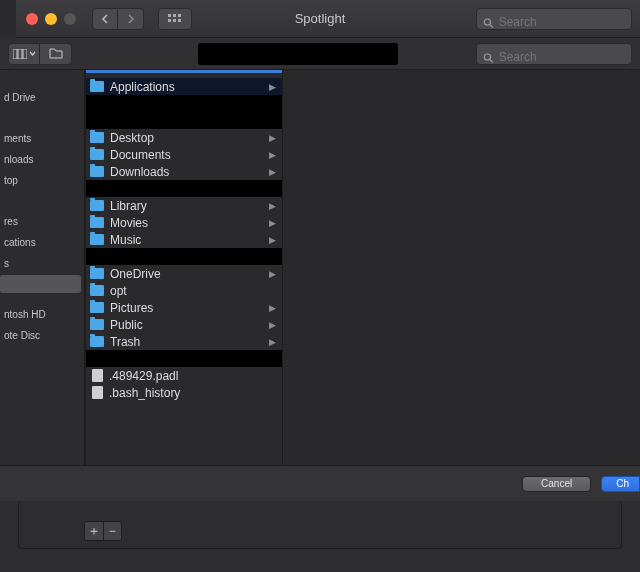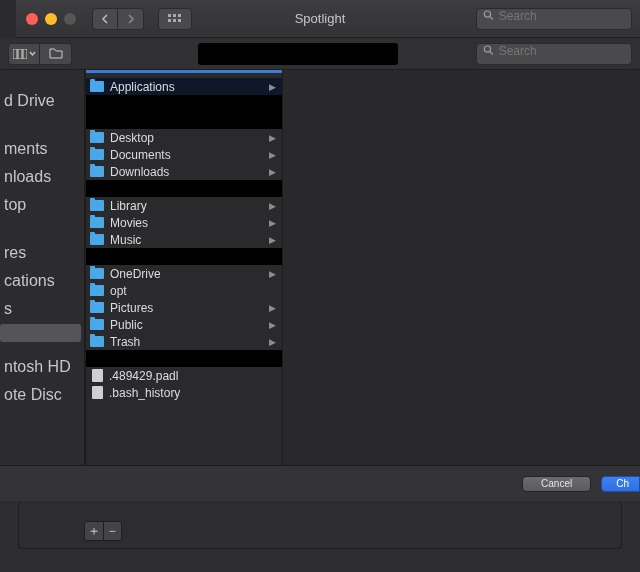--- a/index.html
+++ b/index.html
@@ -52,21 +52,21 @@
     color: #c6c6c8;
     font-size: 13px;
     pointer-events: none;
   }
   .search-pill {
     margin-left: auto;
     width: 156px; height: 22px;
     background: #4a4a4c;
     border: 1px solid #2a2a2b;
     border-radius: 4px;
-    display: flex; align-items: flex-start;
+    display: flex; align-items: flex-end;
     padding: 0 6px; gap: 5px;
     color: #9a9a9c;
   }
   .search-pill input {
     background: transparent; border: none; outline: none;
     color: #ddd; font-size: 12px; width: 100%;
   }
 
   
   .toolbar2 {
@@ -104,21 +104,21 @@
   .sidebar {
     width: 85px;
     background: #2c2c2f;
     border-right: 1px solid #1c1c1d;
     padding-top: 18px;
     overflow: hidden;
   }
   .side-item {
     padding: 4px 6px 4px 4px;
     color: #c6c6c8;
-    font-size: 16px;
+    font-size: 10px;
     white-space: nowrap;
     margin-bottom: 2px;
   }
   .side-sel {
     background: #555558;
     border-radius: 3px;
     color: #fff;
     height: 18px;
     margin: 0 3px 2px 0;
   }

